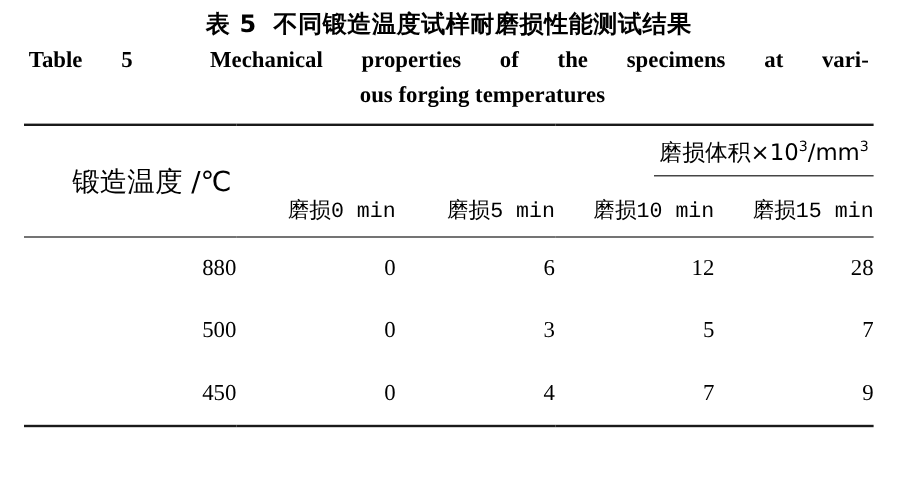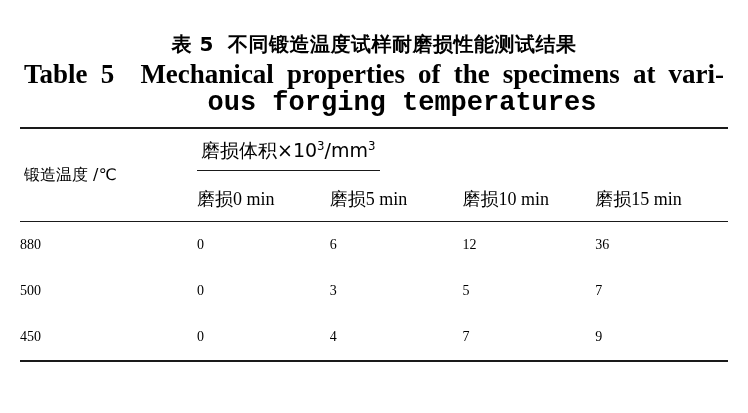--- a/index.html
+++ b/index.html
@@ -16,48 +16,46 @@
   }
   .page {
     width: 748px;
     height: 413px;
     position: relative;
     box-sizing: border-box;
     padding: 6px 18px 0 18px;
   }
   .caption {
     text-align: center;
-    margin-top: 24px;
   }
   .caption-cn {
     font-family: "DejaVu Sans", sans-serif;
     font-weight: bold;
     font-size: 20px;
     letter-spacing: 0.5px;
     line-height: 28px;
     margin-bottom: 2px;
   }
   .caption-cn .num {
     margin-right: 14px;
   }
   .caption-en {
     font-family: "Liberation Serif", serif;
     font-weight: bold;
-    font-size: 27px;
+    font-size: 19px;
     line-height: 29px;
     text-align: justify;
     text-align-last: justify;
     padding: 0 6px;
   }
   .caption-en .line2 {
     display: block;
     text-align: right;
     text-align-last: center;
     padding-left: 56px;
-    font-family: Liberation Mono, monospace;
   }
   .tbl-wrap {
     margin-top: 9px;
     padding: 0 2px;
   }
   table.tbl {
     width: 100%;
     border-collapse: collapse;
     font-size: 18px;
   }
@@ -76,21 +74,21 @@
     font-size: 0;
   }
   .rule-mid td {
     border-bottom: 1.1px solid #1a1a1a;
     padding: 0;
     height: 0;
     line-height: 0;
     font-size: 0;
   }
   th, td {
-    text-align: left;
+    text-align: right;
     vertical-align: middle;
   }
   .hdr-group {
     font-family: "DejaVu Sans", sans-serif;
     font-weight: normal;
     font-size: 19px;
     padding: 9px 0 6px 0;
     position: relative;
   }
   .hdr-group .inner {
@@ -101,34 +99,34 @@
   .group-underline {
     border-bottom: 1.1px solid #1a1a1a;
   }
   sup {
     font-size: 0.62em;
     vertical-align: super;
     line-height: 0;
   }
   .rowhead {
     font-family: "DejaVu Sans", sans-serif;
-    font-size: 16px;
+    font-size: 23px;
     padding: 0 4px;
     white-space: nowrap;
   }
   .subhdr th {
-    font-family: Liberation Serif, serif;
+    font-family: Liberation Mono, monospace;
     font-weight: normal;
     font-size: 18px;
     padding: 10px 0 10px 0;
     white-space: nowrap;
   }
   tbody td {
     font-family: "Liberation Serif", serif;
-    font-size: 14px;
+    font-size: 19px;
     padding: 15px 0 15px 0;
   }
   tbody td.temp {
     font-family: "Liberation Serif", serif;
   }
   .col-first { width: 25%; }
   .col-d { width: 18.75%; }
 </style>
 </head>
 <body>
@@ -172,21 +170,21 @@
         </tr>
         <tr class="rule-mid">
           <td colspan="5"></td>
         </tr>
 
         <tr>
           <td class="temp">880</td>
           <td>0</td>
           <td>6</td>
           <td>12</td>
-          <td>36</td>
+          <td>28</td>
         </tr>
         <tr>
           <td class="temp">500</td>
           <td>0</td>
           <td>3</td>
           <td>5</td>
           <td>7</td>
         </tr>
         <tr>
           <td class="temp">450</td>

